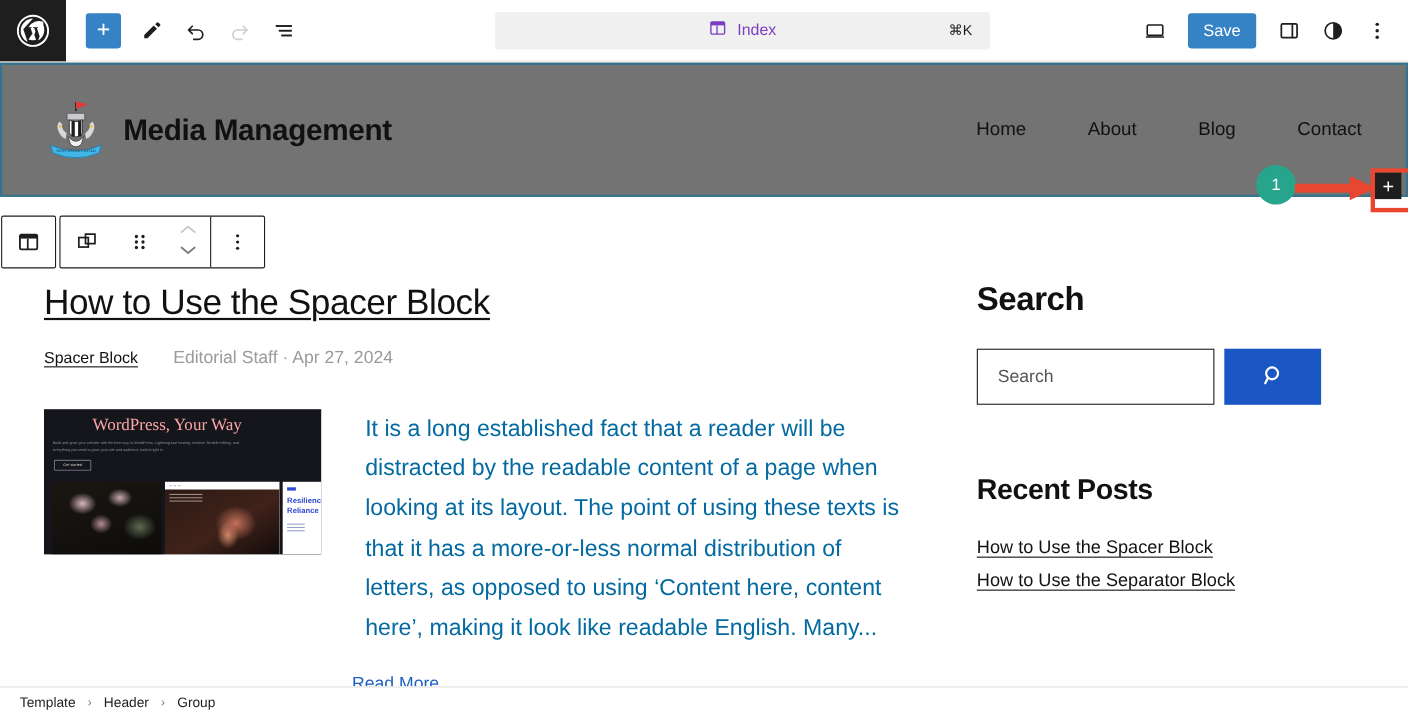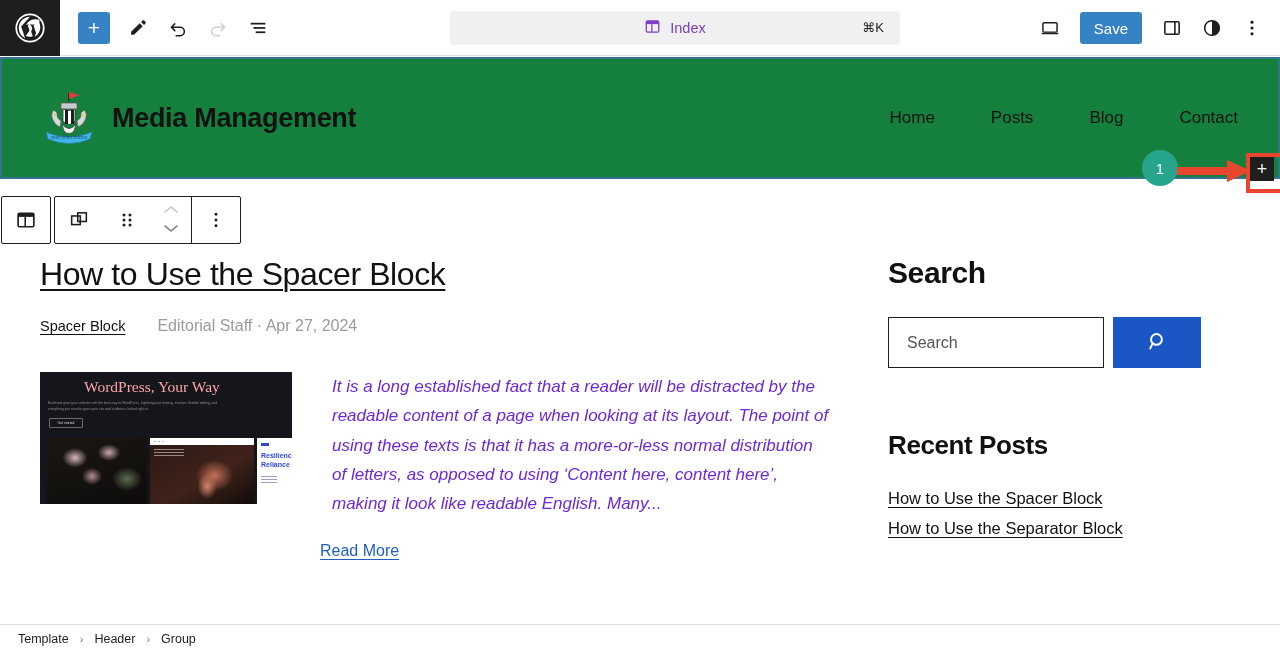--- a/index.html
+++ b/index.html
@@ -70,21 +70,21 @@
   .canvas {
     position: absolute; top: 56px; left: 0; width: 1280px; height: 568px;
     background: #fff; overflow: hidden;
   }
 
   
   .site-header {
     position: absolute; top: 1px; left: 0; width: 1280px; height: 122px;
     border: 2px solid #35748f;
     border-left: none; border-right: none;
-    background: #15803d;
+    background: #737373;
     display: flex; align-items: center;
   }
   .site-header::before, .site-header::after {
     content: ""; position: absolute; top: 0; height: 100%; width: 2px;
     background: #35748f;
   }
   .site-header::before { left: 0; }
   .site-header::after { right: 0; }
 
   .brand { display: flex; align-items: center; gap: 14px; padding-left: 40px; }
@@ -199,21 +199,21 @@
   }
   .fi-p3 .hl { position: absolute; left: 4px; top: 5px; width: 8px; height: 3px; background: #2f4ad0; }
   .fi-p3 .t1 {
     position: absolute; left: 4px; top: 14px; color: #2f4ad0;
     font-size: 7px; font-weight: 700; line-height: 1.25;
   }
   .fi-p3 .t2 { position: absolute; left: 4px; top: 38px; }
   .fi-p3 .t2 i { display: block; width: 16px; height: 1px; background: #9aa0c8; margin-bottom: 2px; }
 
   .excerpt {
-    flex: 1; font-size: 17px; line-height: 1.73; color: #6d28d9; max-width: 500px; font-style: italic;
+    flex: 1; font-size: 21px; line-height: 1.73; color: #0369a1; max-width: 500px;
   }
   .read-more {
     margin-top: 23px; margin-left: 280px;
     color: #1e5fbf; font-size: 16px; text-decoration: underline;
     text-underline-offset: 3px; cursor: pointer; display: inline-block;
   }
 
   
   .sidebar { position: absolute; left: 888px; top: 0; width: 340px; }
   .sb-heading { font-size: 30px; font-weight: 700; color: #111; letter-spacing: -0.4px; }
@@ -348,21 +348,21 @@
             <path d="M6 44 q23 10 46 0 l-2 7 q-21 9 -42 0 z" fill="#41b6e6" stroke="#1f7fae" stroke-width="0.8"></path>
             <text x="29" y="50.5" font-size="3.6" fill="#15395b" text-anchor="middle" font-family="Liberation Serif, serif">NEWCASTLE UNITED</text>
             <circle cx="15" cy="27" r="1.1" fill="#f5c518"></circle>
             <circle cx="43" cy="27" r="1.1" fill="#f5c518"></circle>
           </svg>
         </span>
         <span class="site-title">Media Management</span>
       </div>
       <nav class="site-nav">
         <a>Home</a>
-        <a>Posts</a>
+        <a>About</a>
         <a>Blog</a>
         <a>Contact</a>
       </nav>
     </div>
 
     <div class="block-toolbar">
       <div class="bt-group">
         <div class="bt-btn">
           <svg width="22" height="22" viewBox="0 0 24 24">
             <rect x="3.4" y="4.6" width="17.2" height="14.8" rx="1.6" fill="none" stroke="#1e1e1e" stroke-width="1.8"></rect>

